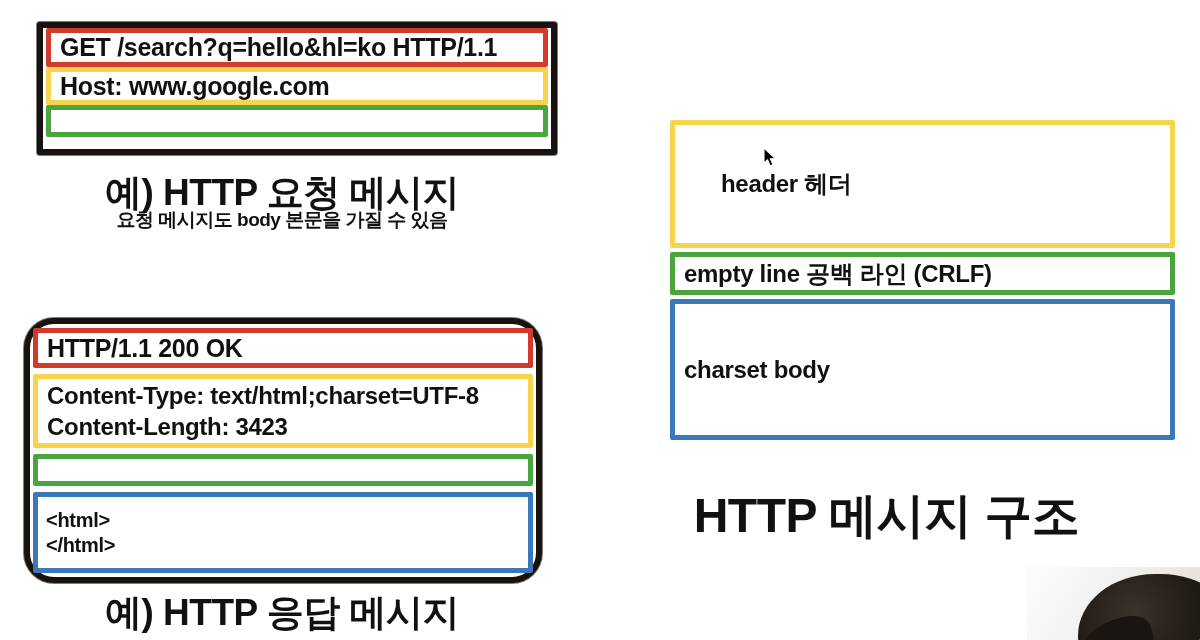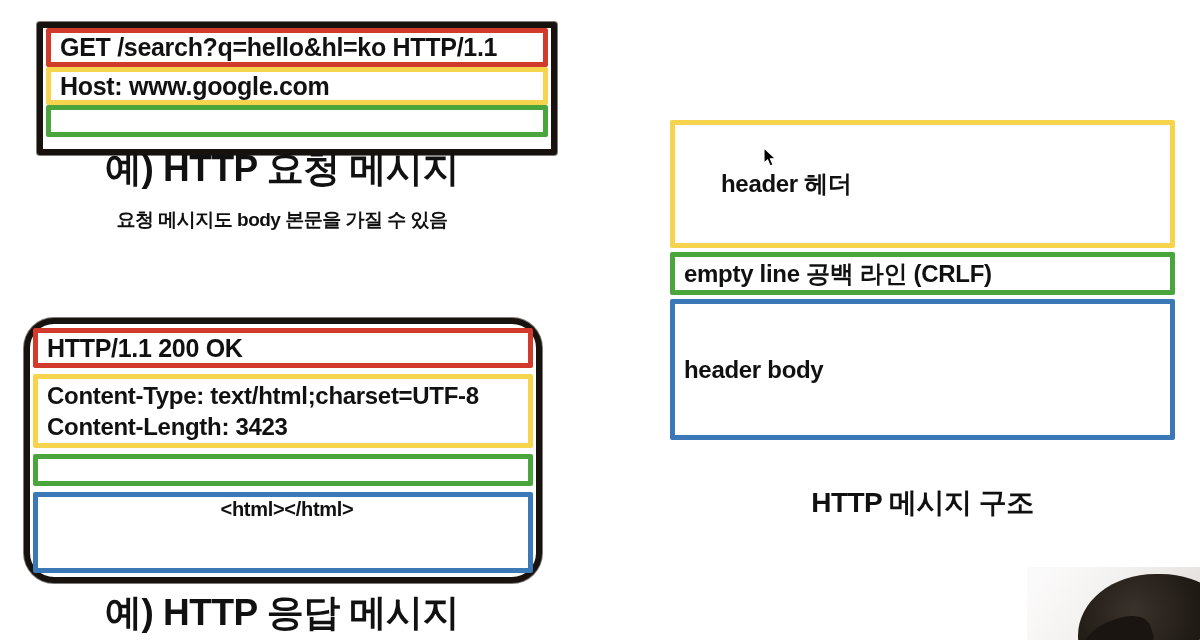--- a/index.html
+++ b/index.html
@@ -29,21 +29,21 @@
     align-items: center;
     padding-left: 9px;
     font-weight: bold;
     font-size: 25px;
     letter-spacing: -0.3px;
     white-space: pre;
     overflow: hidden;
   }
   .row.multi { flex-direction: column; align-items: flex-start; justify-content: center; }
   .row.multi div { line-height: 31px; font-size: 24px; }
-  .row.code { flex-direction: row; align-items: flex-start; justify-content: center; padding-left: 8px; }
+  .row.code { flex-direction: column; align-items: flex-start; justify-content: center; padding-left: 8px; }
   .row.code div { line-height: 25px; font-size: 20px; }
 
   
   #req-box { left: 22px; top: 22px; width: 520px; height: 133px; padding: 0 3px; margin-left: 15px; }
   #req-box .row { margin-top: 0; }
   #req-row-start  { height: 39px; margin-top: 1px; }
   #req-row-header { height: 38px; margin-top: 6px; }
   #req-row-empty  { height: 32px; margin-top: 6px; }
 
   
@@ -52,24 +52,24 @@
   #res-row-header { height: 74px; margin-top: 6px; }
   #res-row-empty  { height: 32px; margin-top: 6px; }
   #res-row-body   { height: 81px; margin-top: 6px; }
 
   
   .caption {
     font-weight: bold;
     text-align: center;
     letter-spacing: -0.5px;
   }
-  #req-caption { left: 20px; top: 144px; width: 524px; font-size: 37px; }
+  #req-caption { left: 20px; top: 168px; width: 524px; font-size: 37px; }
   #req-note    { left: 20px; top: 207px; width: 524px; font-size: 19px; }
   #res-caption { left: 20px; top: 588px; width: 524px; font-size: 37px; }
-  #struct-title{ left: 670px; top: 484px; width: 505px; font-size: 28px; letter-spacing: -0.5px; }
+  #struct-title{ left: 634px; top: 484px; width: 505px; font-size: 48px; letter-spacing: -0.5px; }
 
   
   #struct { left: 670px; top: 115px; width: 505px; }
   #struct .row { border-width: 5px; font-size: 24px; }
   #st-row-start { height: 37px; }
   #st-row-header{ height: 128px; margin-top: 5px; padding-left: 46px; }
   #st-row-empty { height: 43px;  margin-top: 4px; }
   #st-row-body  { height: 141px; margin-top: 4px; }
 
   
@@ -141,21 +141,21 @@
 <div class="abs caption" id="res-caption">예) HTTP 응답 메시지</div>
 
 <div class="abs" id="struct">
   <div class="row" id="st-row-header" style="border-color: rgb(246, 212, 78);">
     <span>header 헤더</span>
   </div>
   <div class="row" id="st-row-empty" style="border-color: rgb(74, 165, 60);">
     <span>empty line 공백 라인 (CRLF)</span>
   </div>
   <div class="row" id="st-row-body" style="border-color: rgb(58, 120, 183);">
-    <span>header body</span>
+    <span>charset body</span>
   </div>
 </div>
 
 <div class="abs caption" id="struct-title">HTTP 메시지 구조</div>
 
 <svg class="abs" id="cursor" viewBox="0 0 16 20">
   <polygon points="1,0 1,15 4.6,11.8 7.2,18 10,16.8 7.4,10.8 12.4,10.6" fill="#000000" stroke="#ffffff" stroke-width="1.1"></polygon>
 </svg>
 
 <div class="abs" id="webcam">

